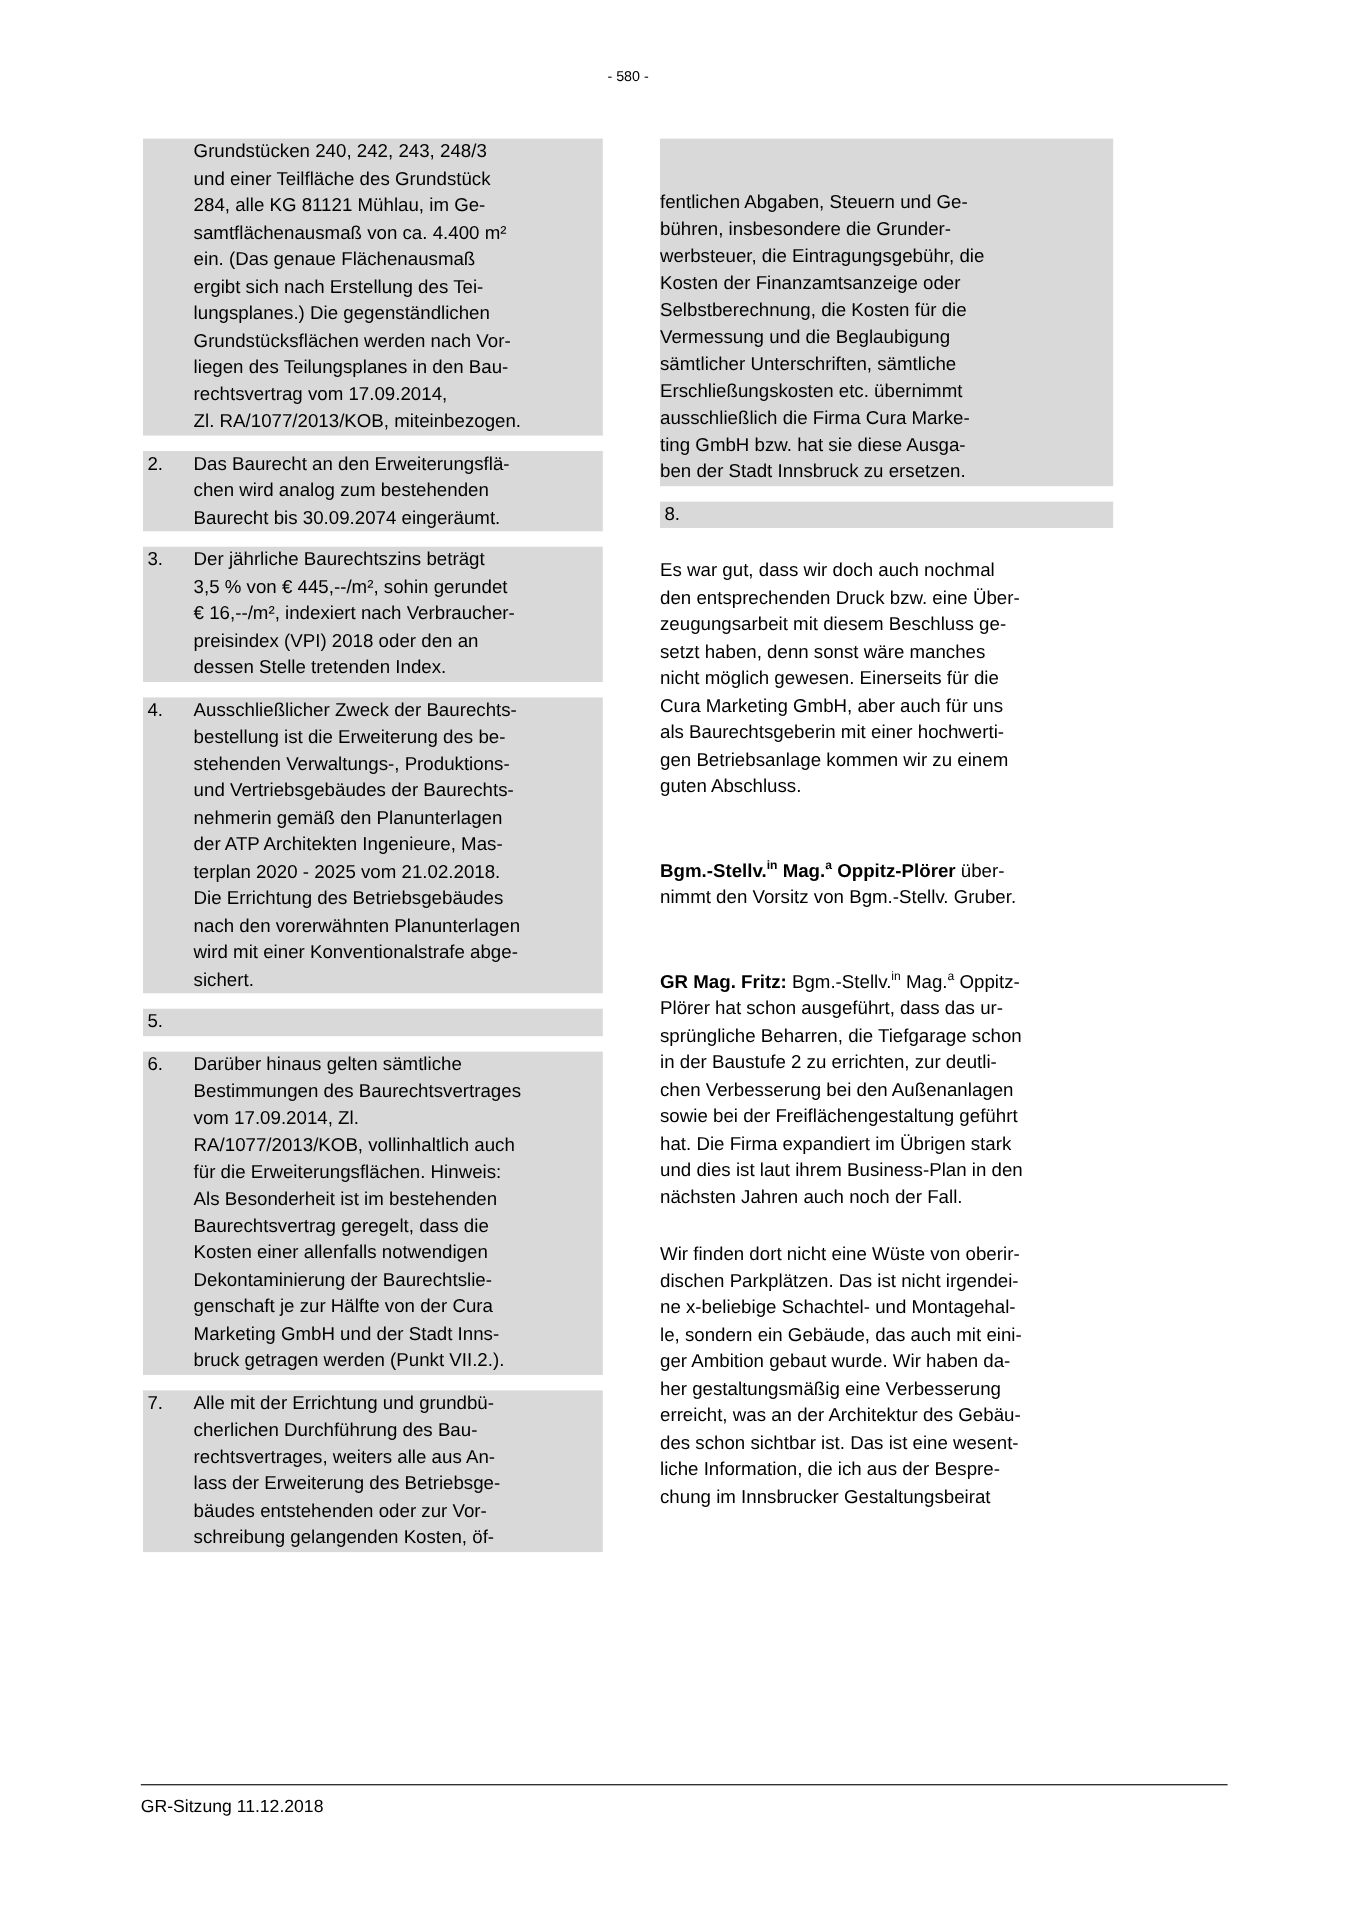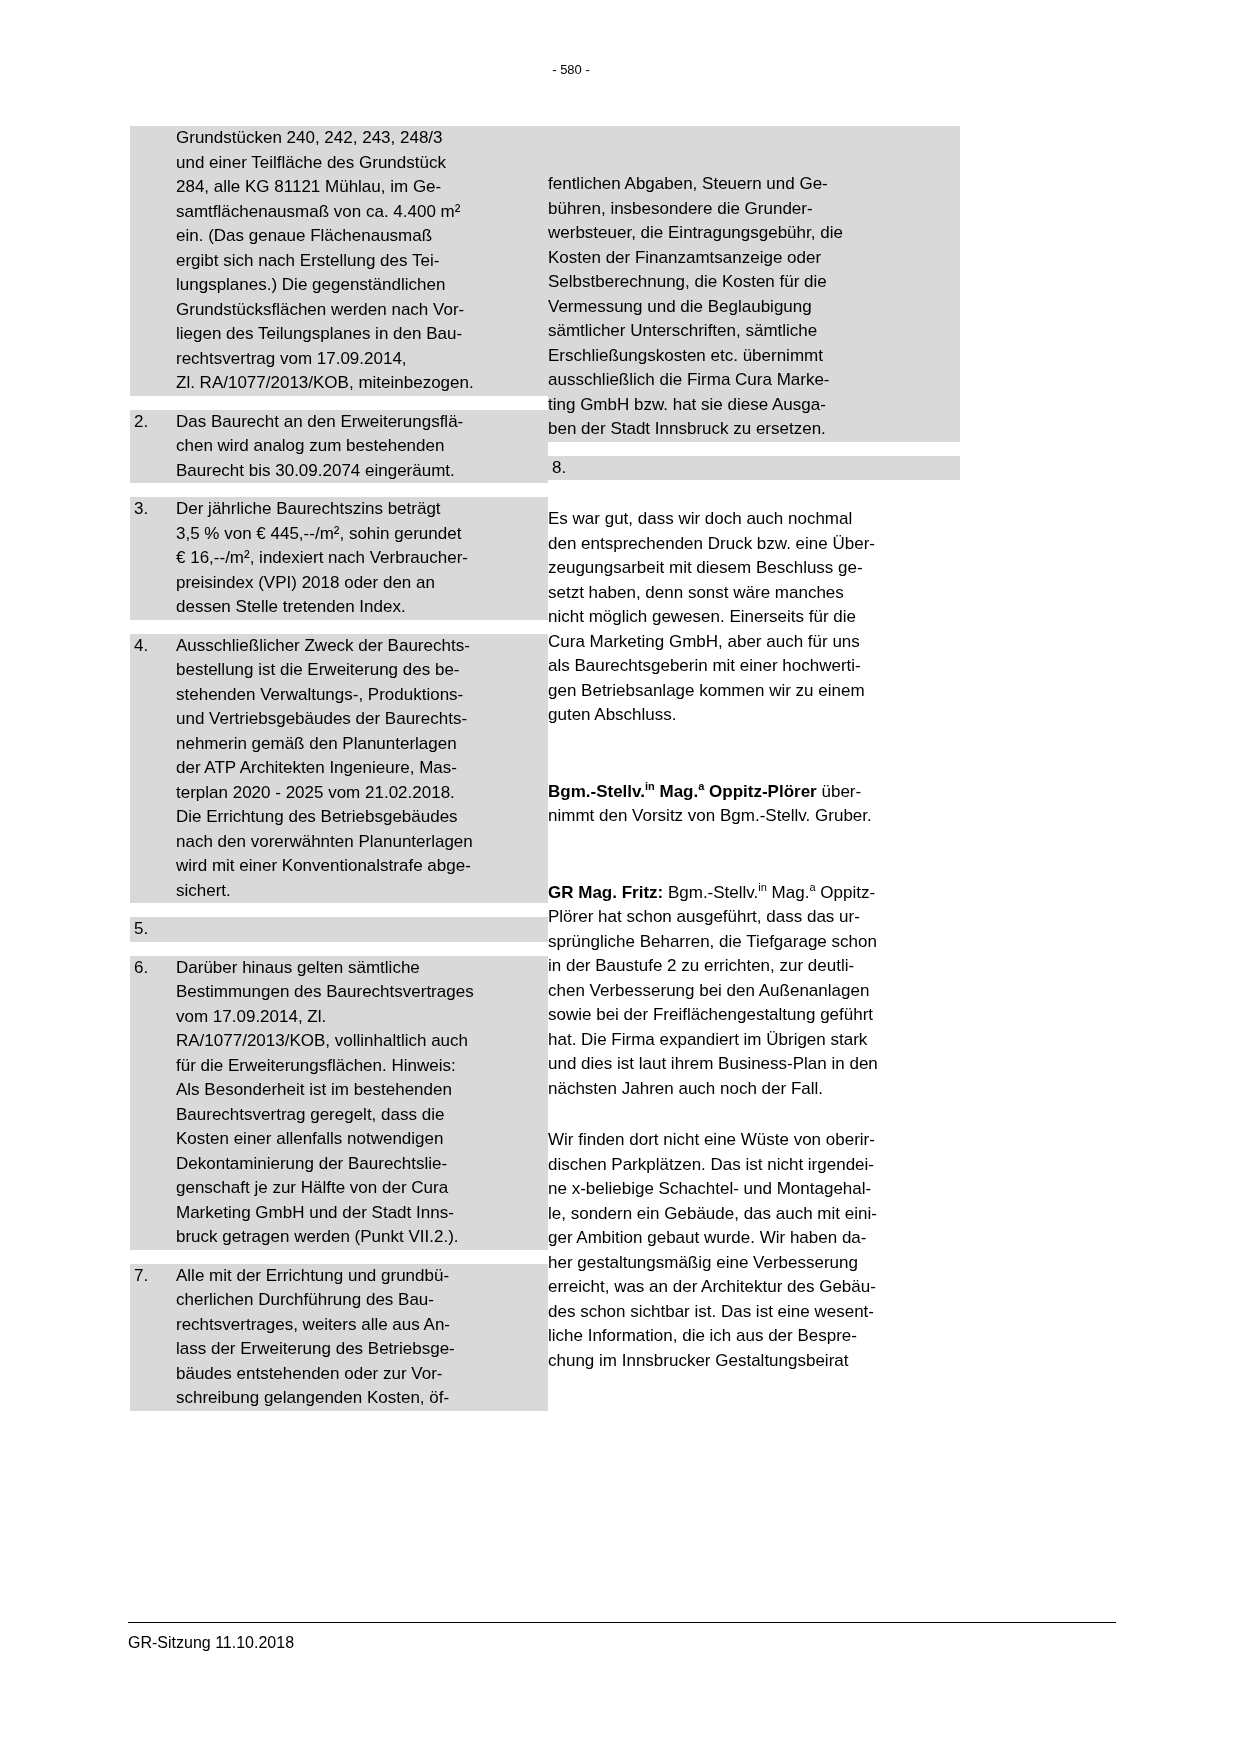--- a/index.html
+++ b/index.html
@@ -20,20 +20,21 @@
     text-align: center;
     font-size: 13px;
     line-height: 24px;
   }
   .columns {
     position: absolute;
     top: 126px;
     left: 130px;
     width: 882px;
     display: flex;
+    gap: 52px;
     align-items: flex-start;
   }
   .col-left  { width: 418px; flex: 0 0 418px; }
   .col-right { width: 412px; flex: 0 0 412px; }
   .block {
     font-size: 17px;
     line-height: 24.5px;
     margin-bottom: 14px;
   }
   .block.highlight { background: #d9d9d9; }
@@ -185,14 +186,14 @@
 ger Ambition gebaut wurde. Wir haben da-
 her gestaltungsmäßig eine Verbesserung
 erreicht, was an der Architektur des Gebäu-
 des schon sichtbar ist. Das ist eine wesent-
 liche Information, die ich aus der Bespre-
 chung im Innsbrucker Gestaltungsbeirat</span></div>
     </div>
 </div>
 
 <div class="footer">
-  <div class="footer-text">GR-Sitzung 11.10.2018</div>
+  <div class="footer-text">GR-Sitzung 11.12.2018</div>
 </div>
 
 </body></html>

